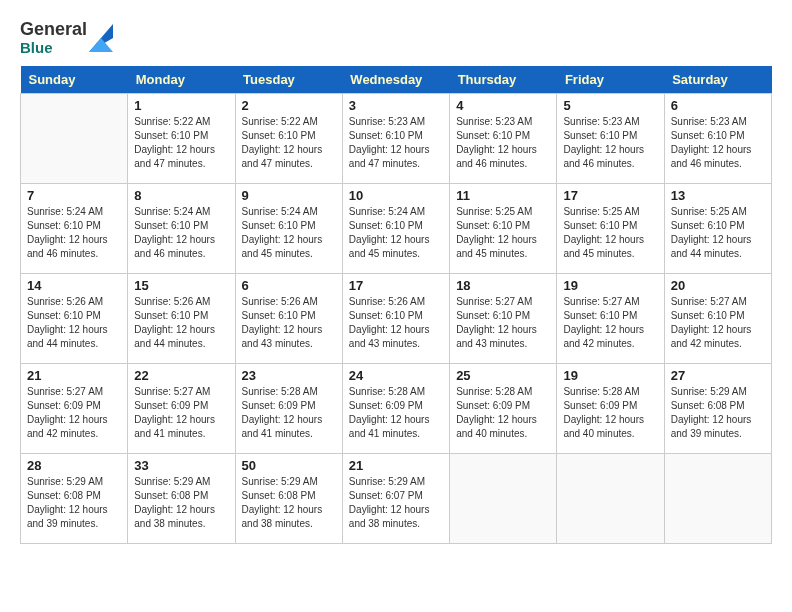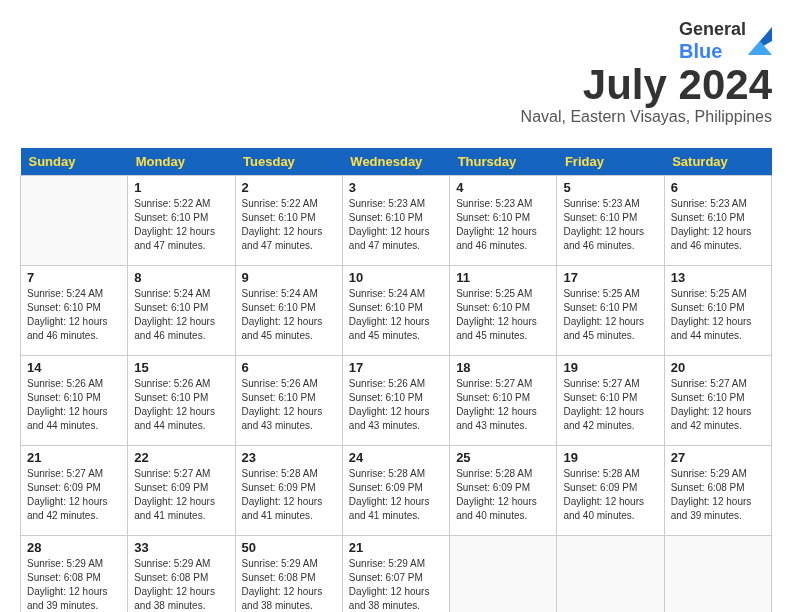--- a/index.html
+++ b/index.html
@@ -6,42 +6,41 @@
     body {
       font-family: Arial, sans-serif;
       background: #fff;
       width: 792px;
       min-height: 612px;
       padding: 20px;
     }
     .header {
       display: flex;
       justify-content: space-between;
-      align-items: flex-end;
-      margin-bottom: 22px;
-      flex-direction: column;
+      align-items: center;
+      margin-bottom: 10px;
     }
     .logo {
       display: flex;
       align-items: center;
     }
     .logo-text {
       display: flex;
       flex-direction: column;
       line-height: 1.1;
     }
     .logo-general {
       font-size: 18px;
       font-weight: bold;
       color: #333;
     }
     .logo-blue {
-      font-size: 20px;
-      font-weight: bold;
-      color: #3b82f6;
+      font-size: 15px;
+      font-weight: bold;
+      color: #0f766e;
     }
     .logo-icon {
       width: 24px;
       height: 28px;
       margin-left: 2px;
     }
     .title-block {
       text-align: right;
     }
     .main-title {
@@ -54,21 +53,21 @@
       font-size: 16px;
       color: #555;
     }
     .calendar {
       width: 100%;
       border-collapse: collapse;
       font-size: 11px;
     }
     .calendar th {
       background-color: #1565c0;
-      color: #fde047;
+      color: #fef9c3;
       text-align: left;
       padding: 6px 8px;
       font-size: 13px;
       font-weight: bold;
     }
     .calendar td {
       border: 1px solid #ccc;
       vertical-align: top;
       padding: 4px 6px;
       width: calc(100% / 7);
@@ -98,24 +97,20 @@
 <div class="header">
   <div class="logo">
     <div class="logo-text">
       <span class="logo-general">General</span>
       <span class="logo-blue">Blue</span>
     </div>
     <svg class="logo-icon" viewBox="0 0 24 28" xmlns="http://www.w3.org/2000/svg">
       <polygon points="0,28 24,14 24,0 12,14" fill="#1565c0"></polygon>
       <polygon points="0,28 12,14 24,28" fill="#42a5f5"></polygon>
     </svg>
-  </div>
-  <div class="title-block">
-    <div class="main-title">July 2024</div>
-    <div class="subtitle">Naval, Eastern Visayas, Philippines</div>
   </div>
 </div>
 
 <table class="calendar">
   <thead>
     <tr>
       <th>Sunday</th>
       <th>Monday</th>
       <th>Tuesday</th>
       <th>Wednesday</th>

